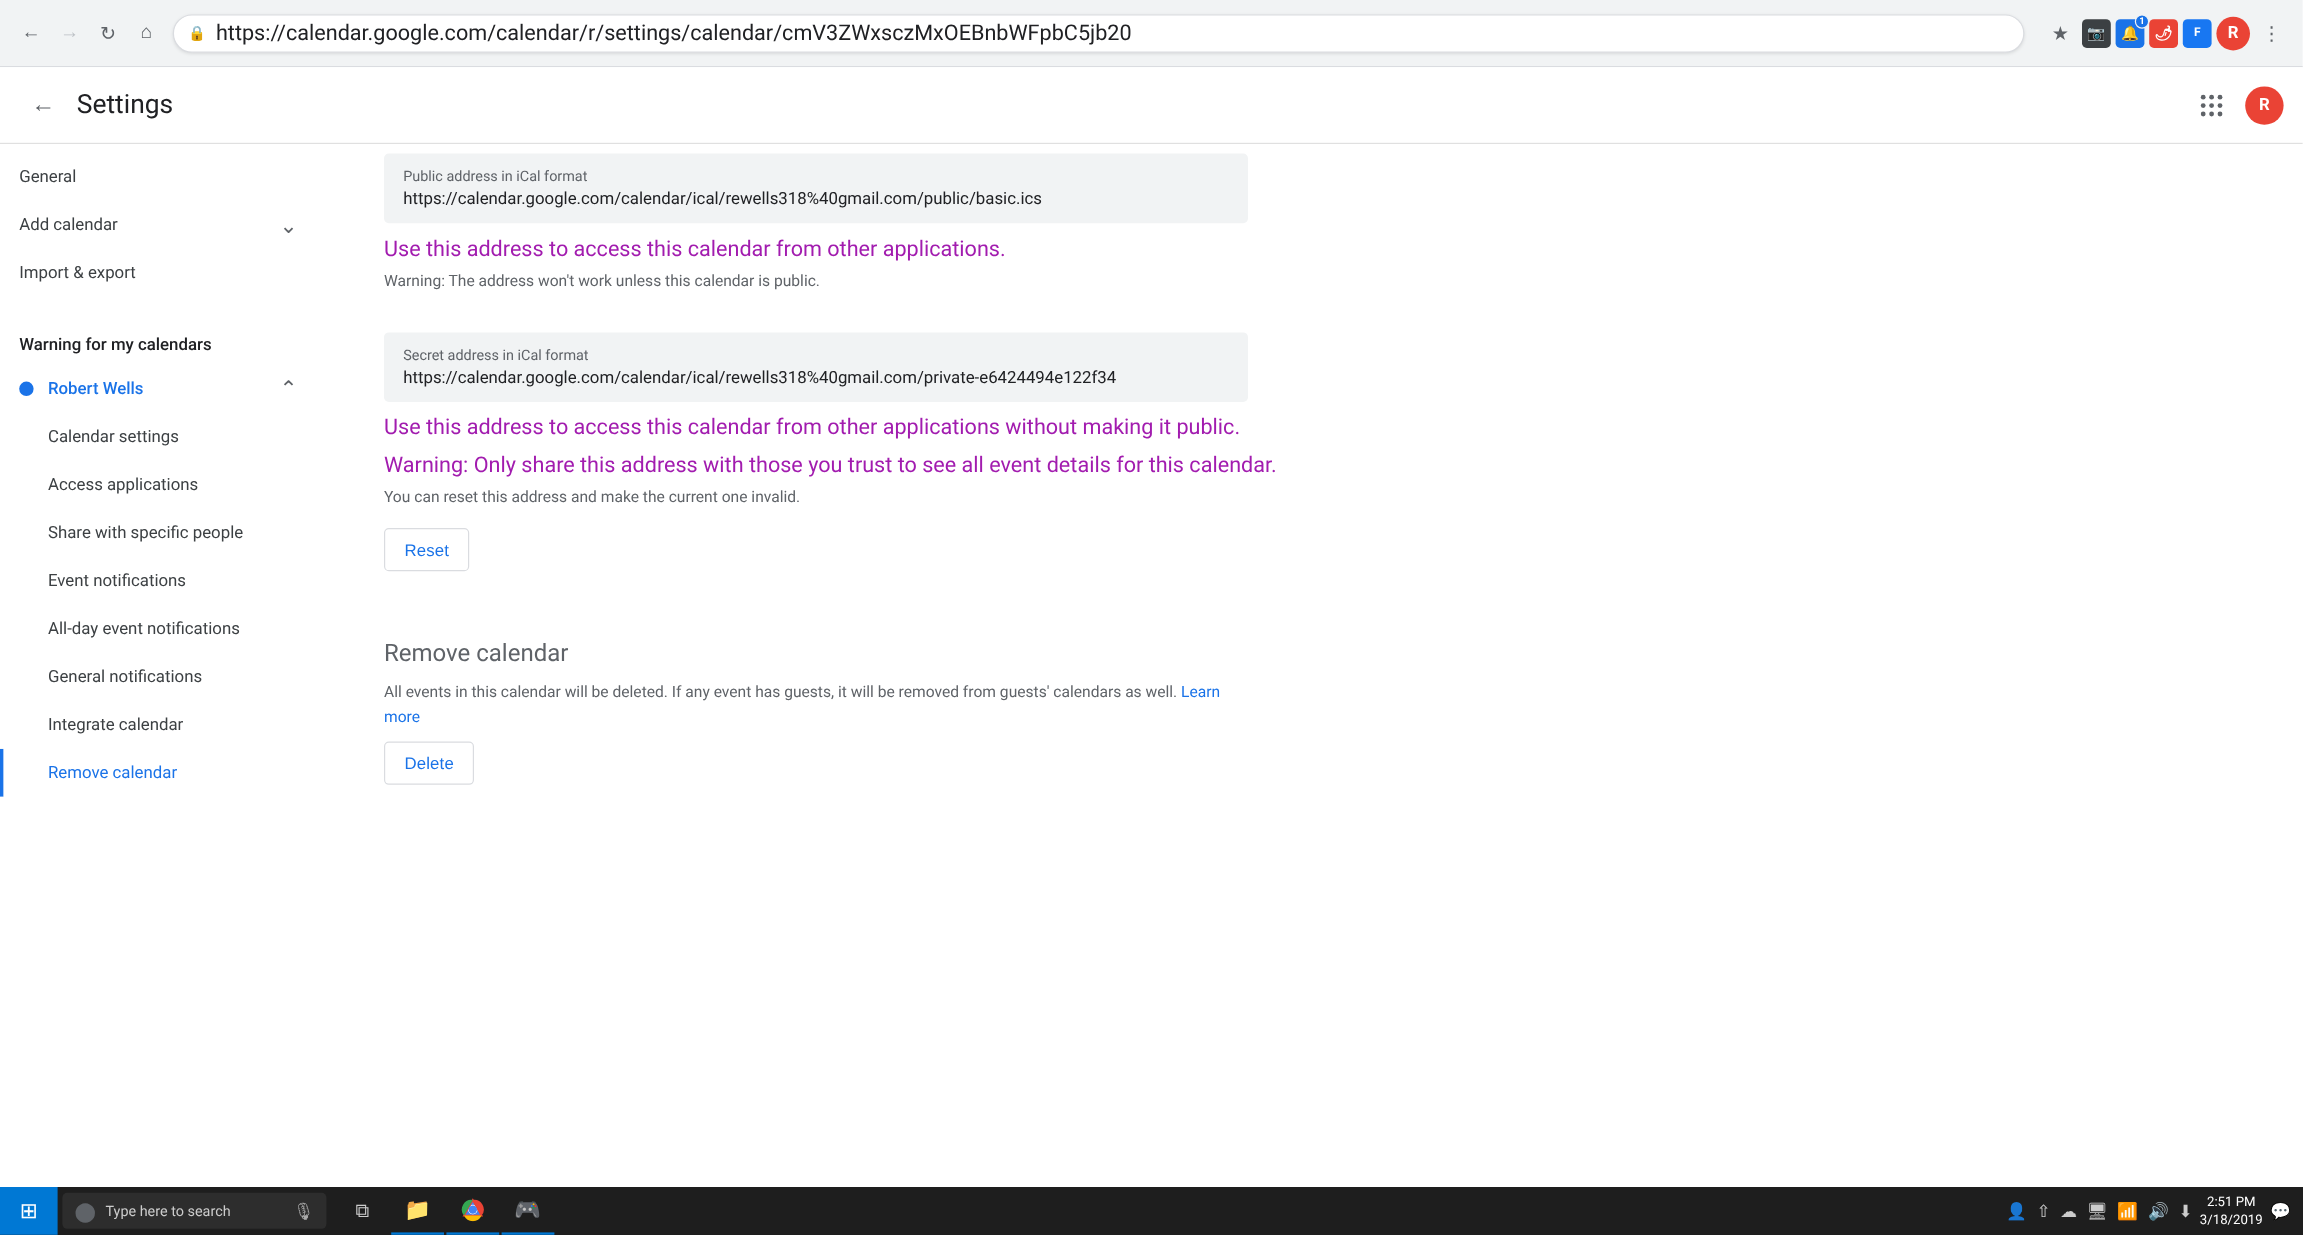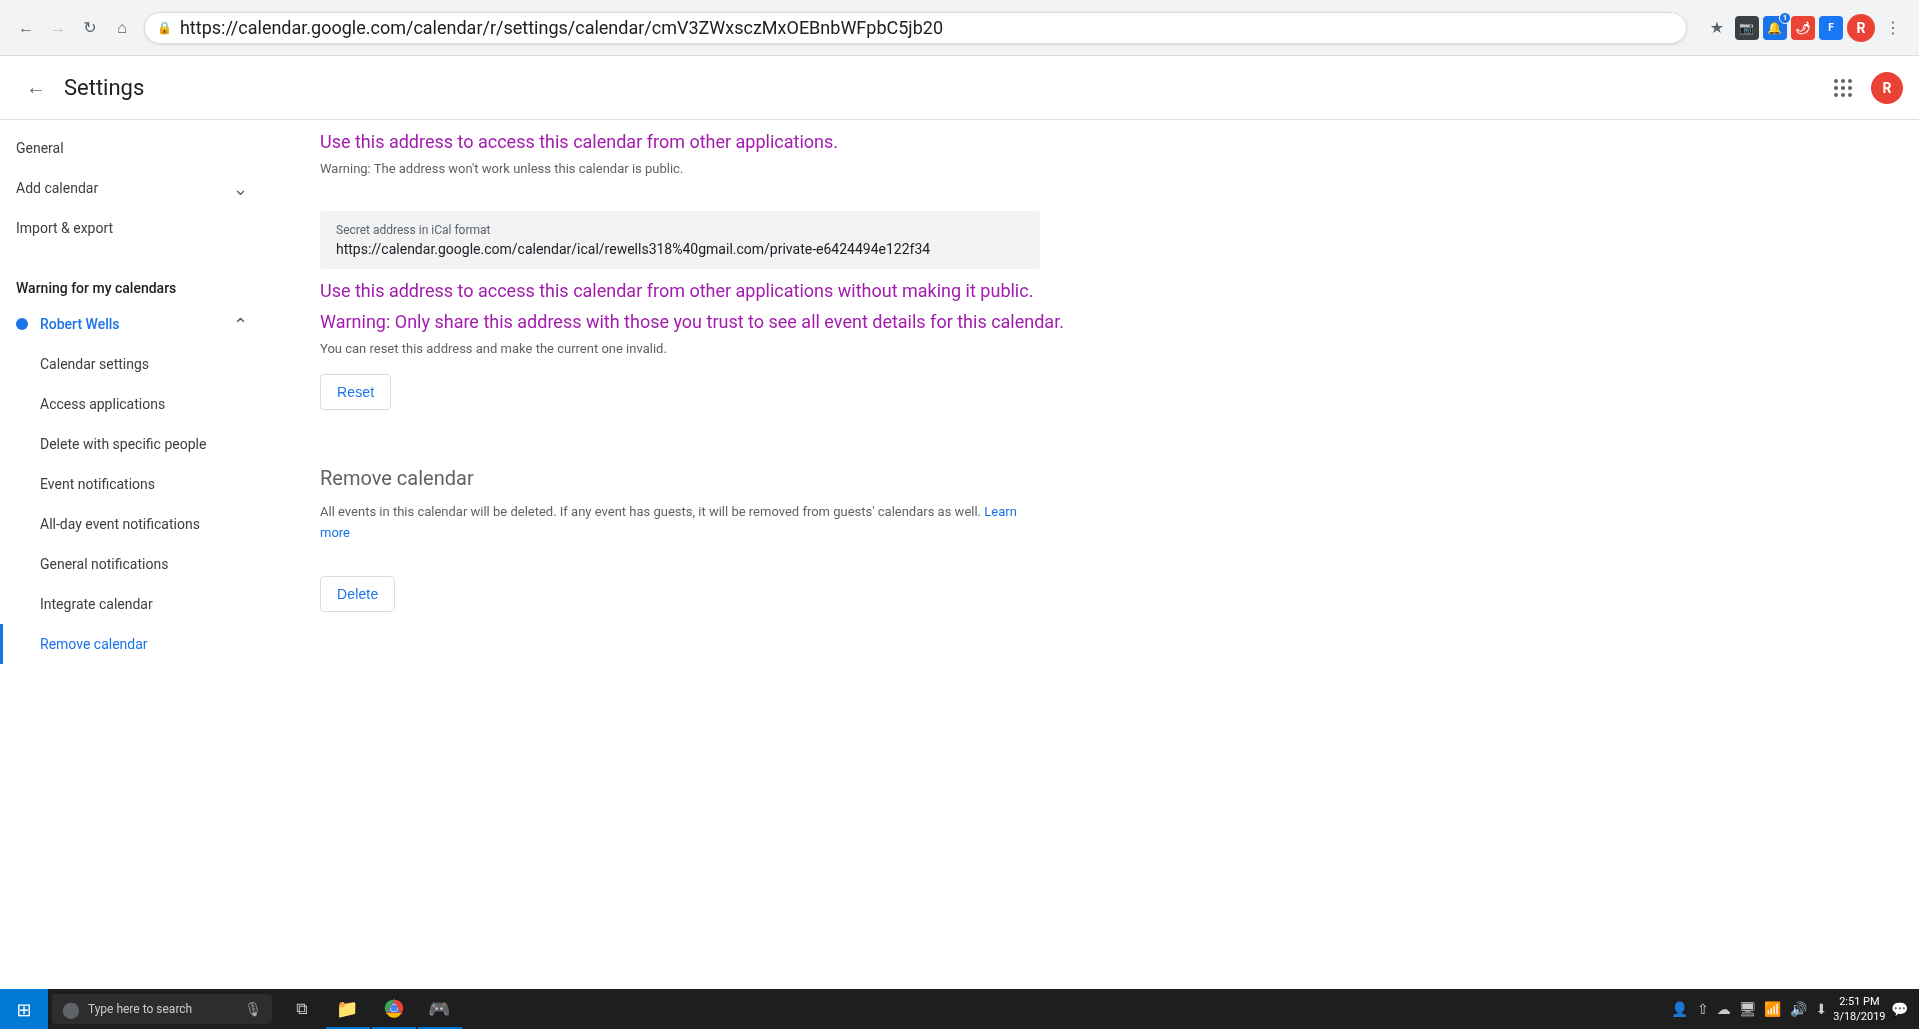--- a/index.html
+++ b/index.html
@@ -116,21 +116,21 @@
     .reset-btn, .delete-btn {
       display: inline-flex; align-items: center; justify-content: center;
       height: 36px; padding: 0 16px; border-radius: 4px;
       border: 1px solid #dadce0; background: #fff;
       color: #1a73e8; font-size: 14px; font-weight: 500;
       cursor: pointer; letter-spacing: 0.01em;
     }
 
     .remove-calendar-section { margin-top: 24px; }
     .section-title { font-size: 20px; font-weight: 400; color: #5f6368; margin-bottom: 12px; }
-    .remove-desc { font-size: 13px; color: #5f6368; line-height: 1.6; max-width: 720px; margin-bottom: 32px; }
+    .remove-desc { font-size: 13px; color: #5f6368; line-height: 1.6; max-width: 720px; margin-bottom: 8px; }
     .learn-more { color: #1a73e8; text-decoration: none; cursor: pointer; }
 
     
     .taskbar {
       position: fixed; bottom: 0; left: 0; right: 0; height: 40px;
       background: #1e1e1e; display: flex; align-items: center;
       z-index: 100;
     }
     .taskbar-start { width: 48px; height: 40px; background: #0078d4; display: flex; align-items: center; justify-content: center; cursor: pointer; flex-shrink: 0; }
     .taskbar-search { display: flex; align-items: center; background: #2d2d2d; border-radius: 4px; height: 30px; padding: 0 10px; margin: 0 4px; gap: 8px; min-width: 220px; cursor: pointer; }
@@ -219,21 +219,21 @@
       <span class="calendar-expand">⌃</span>
     </div>
 
     <div class="sub-nav-item">
       <span>Calendar settings</span>
     </div>
     <div class="sub-nav-item">
       <span>Access applications</span>
     </div>
     <div class="sub-nav-item">
-      <span>Delete with specific people</span>
+      <span>Share with specific people</span>
     </div>
     <div class="sub-nav-item">
       <span>Event notifications</span>
     </div>
     <div class="sub-nav-item">
       <span>All-day event notifications</span>
     </div>
     <div class="sub-nav-item">
       <span>General notifications</span>
     </div>
@@ -243,20 +243,24 @@
     <div class="sub-nav-item active-sub">
       <span style="color:#1a73e8;">Remove calendar</span>
     </div>
   </div>
 
   <div class="main-content">
 
     <div style="height:8px;"></div>
 
     <div class="content-section">
+      <div class="ical-box">
+        <div class="ical-label">Public address in iCal format</div>
+        <div class="ical-url">https://calendar.google.com/calendar/ical/rewells318%40gmail.com/public/basic.ics</div>
+      </div>
       <div class="info-text">Use this address to access this calendar from other applications.</div>
       <div class="warning-text">Warning: The address won't work unless this calendar is public.</div>
     </div>
 
     <div class="content-section">
       <div class="ical-box">
         <div class="ical-label">Secret address in iCal format</div>
         <div class="ical-url">https://calendar.google.com/calendar/ical/rewells318%40gmail.com/private-e6424494e122f34</div>
       </div>
       <div class="info-text">Use this address to access this calendar from other applications without making it public.</div>

